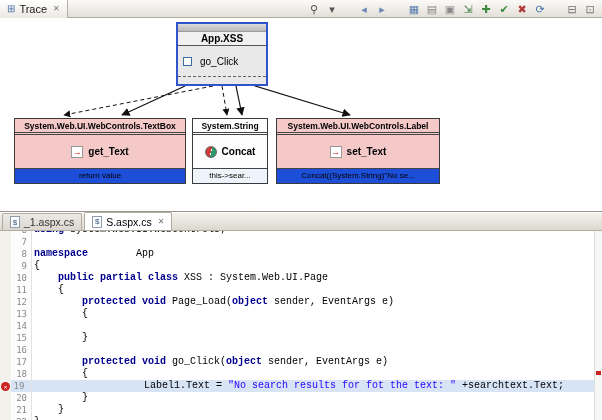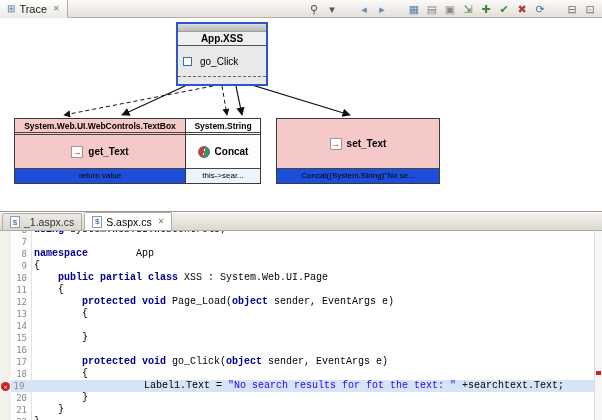--- a/index.html
+++ b/index.html
@@ -142,30 +142,31 @@
 
     <div class="dbox pink" style="left:8px; width:172px;margin-left:6px;">
       <div class="db-title">System.Web.UI.WebControls.TextBox</div>
       <div class="db-mid">
         <span class="mi-arrow">→</span>
         <span>get_Text</span>
       </div>
       <div class="db-foot">return value</div>
     </div>
 
-    <div class="dbox lite" style="left:185px; width:76px;">
+    <div class="dbox lite" style="left:192px; width:76px;">
       <div class="db-title">System.String</div>
       <div class="db-mid">
         <span class="mi-concat"></span>
         <span>Concat</span>
       </div>
       <div class="db-foot">this-&gt;sear...</div>
     </div>
 
     <div class="dbox pink" style="left:276px; width:164px;">
+      <div class="db-title">System.Web.UI.WebControls.Label</div>
       <div class="db-mid">
         <span class="mi-arrow">→</span>
         <span>set_Text</span>
       </div>
       <div class="db-foot">Concat((System.String)"No se...</div>
     </div>
   </div>
 </div>
 
 <div class="editor-section">

